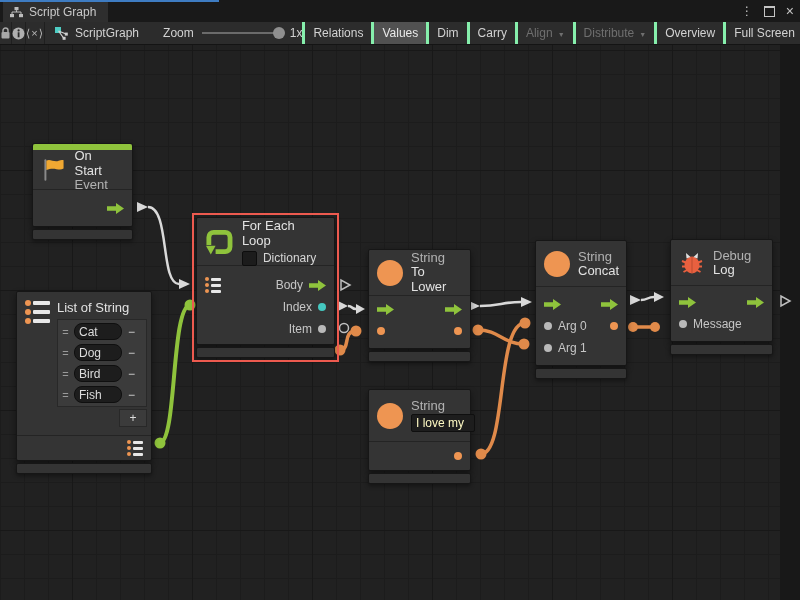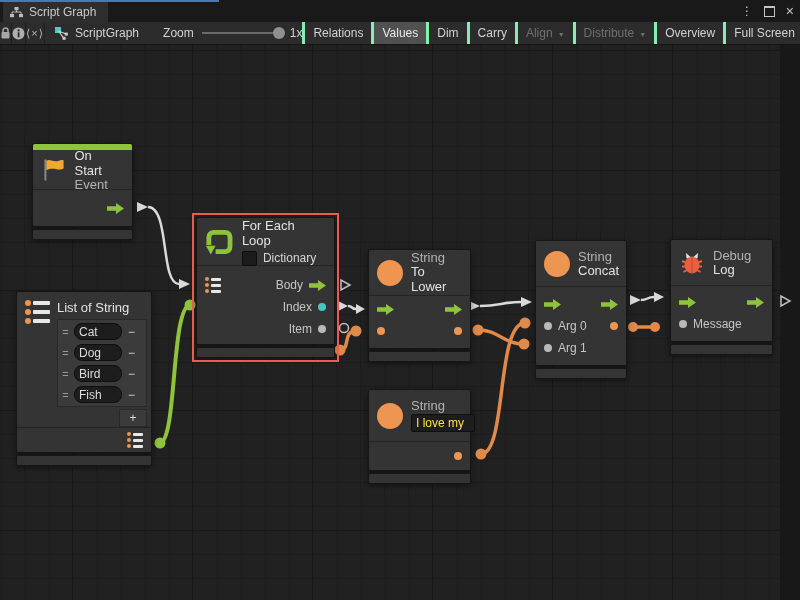--- a/index.html
+++ b/index.html
@@ -66,32 +66,32 @@
   .fe-chk{display:flex;align-items:center;gap:6px;font-size:12px;color:#d6d6d6;}
 
   
   .ltype{display:flex;flex-direction:column;gap:2px;}
   .ltype .r{display:flex;align-items:center;gap:2px;}
   .ltype .d{width:4px;height:4px;border-radius:50%;background:#ee9552;}
   .ltype .b{width:10px;height:3px;background:#e8e8e8;border-radius:1px;}
   .ltype-big{gap:3px;} .ltype-big .d{width:6px;height:6px;} .ltype-big .b{width:17px;height:4px;}
 
   
-  .lhdr{display:flex;gap:7px;padding:8px 8px 0 8px;border-bottom:1px solid #242424;}
+  .lhdr{display:flex;gap:7px;padding:8px 8px 8px 8px;border-bottom:1px solid #242424;}
   .lcol{display:flex;flex-direction:column;}
   .leditor{background:#3b3b3b;border:1px solid #282828;padding:2px;display:flex;flex-direction:column;gap:2px;width:84px;margin-top:4px;}
   .lrow{display:flex;align-items:center;gap:3px;height:19px;}
   .lhandle{color:#9a9a9a;font-size:11px;width:11px;text-align:center;}
   .linput{background:#1d1d1d;border:1px solid #0f0f0f;border-radius:8px;color:#dcdcdc;font-size:12px;
           height:15px;padding:0 4px;width:38px;font-family:"Liberation Sans",sans-serif;}
   .lremove{color:#cfcfcf;width:13px;text-align:center;font-size:12px;}
   .lplus{align-self:flex-end;width:26px;height:16px;background:#3b3b3b;border:1px solid #282828;color:#dcdcdc;
          text-align:center;line-height:16px;font-size:12px;margin-top:2px;}
   .list-ports{height:24px;display:flex;justify-content:flex-end;align-items:center;padding:0 8px;}
-  .str-input{background:#1d1d1d;border:1px solid #0f0f0f;border-radius:2px;color:#fde047;font-size:12px;
+  .str-input{background:#1d1d1d;border:1px solid #0f0f0f;border-radius:2px;color:#fef9c3;font-size:12px;
              padding:1px 4px;width:54px;margin-top:2px;font-family:"Liberation Sans",sans-serif;}
 </style>
 </head>
 <body>
 
 <div class="window">
 
   <div class="tabbar">
     <div class="tab-accent"></div>
     <div class="tab">

